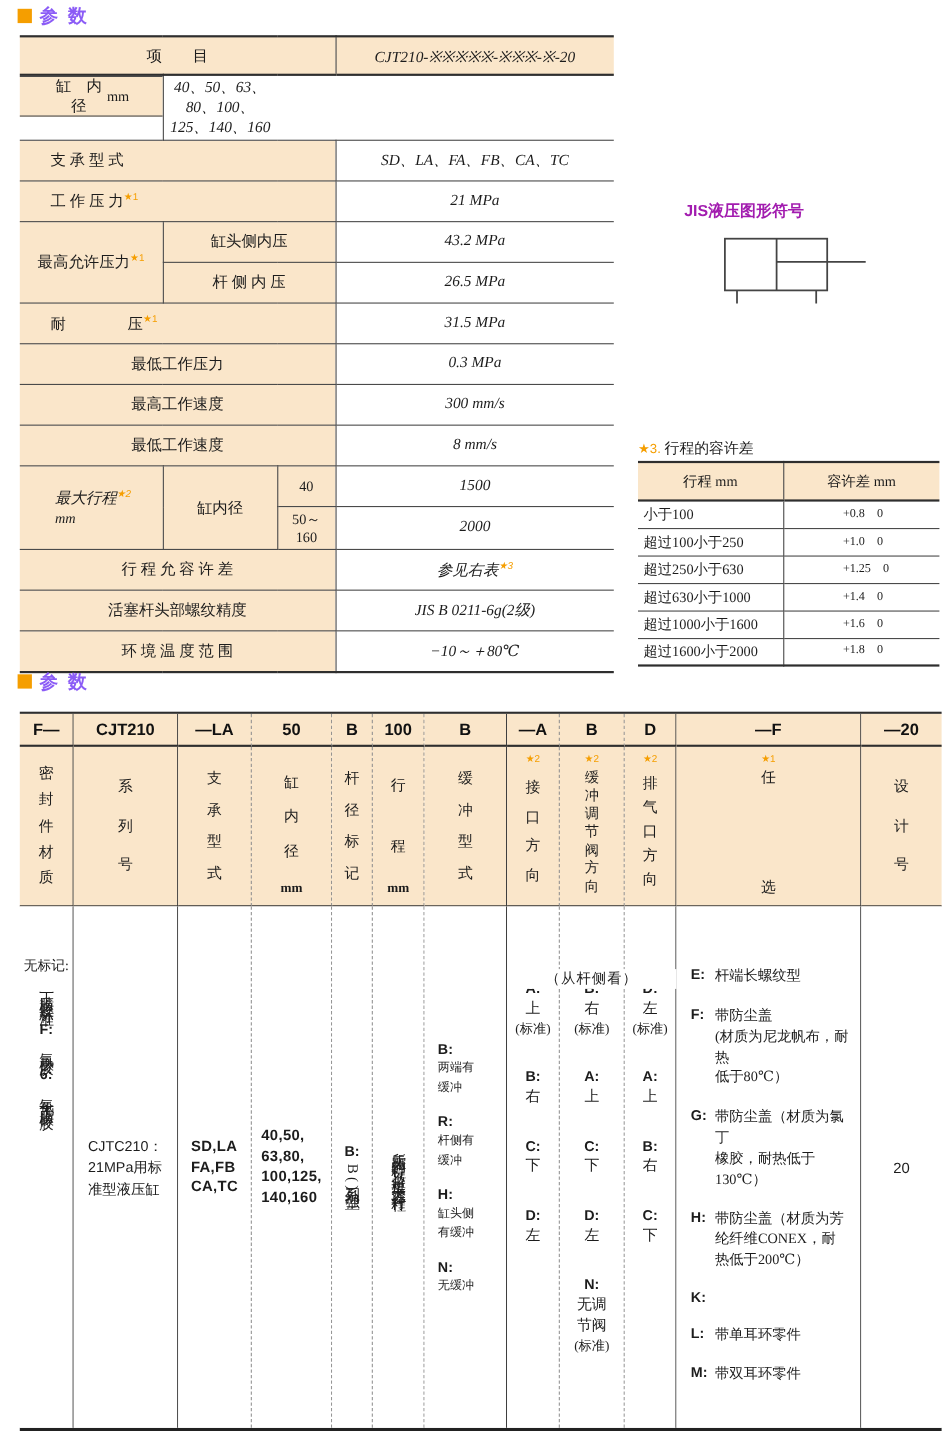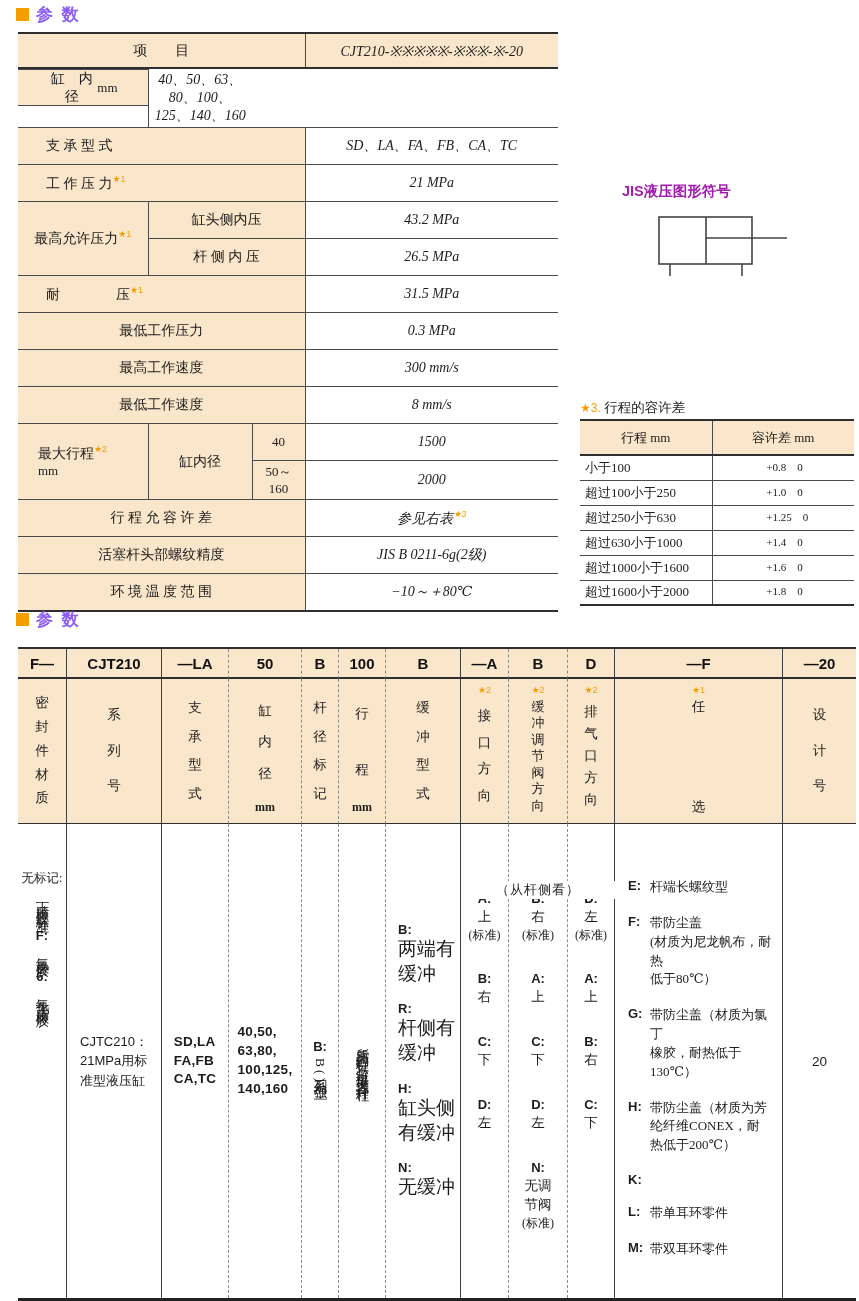--- a/index.html
+++ b/index.html
@@ -84,21 +84,21 @@
   .pre { white-space:pre-line; }
   .series-txt { font-family:"Liberation Sans","DejaVu Sans",sans-serif; font-size:13px; line-height:1.5; }
   .mount-txt, .bore-txt { font-family:"Liberation Sans","DejaVu Sans",sans-serif; font-weight:bold;
                           font-size:13.5px; line-height:1.4; letter-spacing:0.3px; }
   .rod-cell { display:flex; flex-direction:column; align-items:center; justify-content:center;
               height:100%; gap:4px; }
   .code-b { font-family:"Liberation Sans",sans-serif; font-weight:bold; font-size:13px; }
   .cushion-cell { display:flex; flex-direction:column; justify-content:center; height:100%;
                   padding-left:12px; gap:15px; }
   .cushion-item .code-b { display:block; }
-  .cushion-item .txt { font-size:19px; line-height:1.3; }
+  .cushion-item .txt { font-size:11px; line-height:1.3; }
   .dir-cell { display:flex; flex-direction:column; align-items:center; padding-top:66px; gap:26px; }
   .dir-item { text-align:center; line-height:1.4; }
   .dir-item .txt { font-size:13.5px; }
   .dir-item .note { font-size:12px; }
   .view-note { position:absolute; left:443px; top:232px; width:154px; text-align:center;
                font-size:13px; background:#fff; letter-spacing:1px; z-index:2; }
   .opt-cell { display:flex; flex-direction:column; padding:54px 6px 0 13px; gap:17px; }
   .opt-item { display:flex; gap:4px; }
   .opt-item .code-b { flex:0 0 18px; }
   .opt-item .txt { font-size:13px; line-height:1.45; }
@@ -167,21 +167,21 @@
     </tr>
     <tr>
       <td class="lab first" colspan="3">最高工作速度</td>
       <td class="last">300 mm/s</td>
     </tr>
     <tr>
       <td class="lab first" colspan="3">最低工作速度</td>
       <td class="last">8 mm/s</td>
     </tr>
     <tr>
-      <td class="lab first left" rowspan="2" style="padding-left:20px;">
+      <td class="lab first left" rowspan="2" style="padding-left:32px;font-style:italic;">
         <div><span>最大行程</span><sup class="star">★2</sup></div>
         <div class="unit-sm">mm</div>
       </td>
       <td class="lab" rowspan="2">缸内径</td>
       <td class="lab noleft" style="font-size:13px;">40</td>
       <td class="last">1500</td>
     </tr>
     <tr>
       <td class="lab noleft" style="font-size:13px;">50～160</td>
       <td class="last">2000</td>

